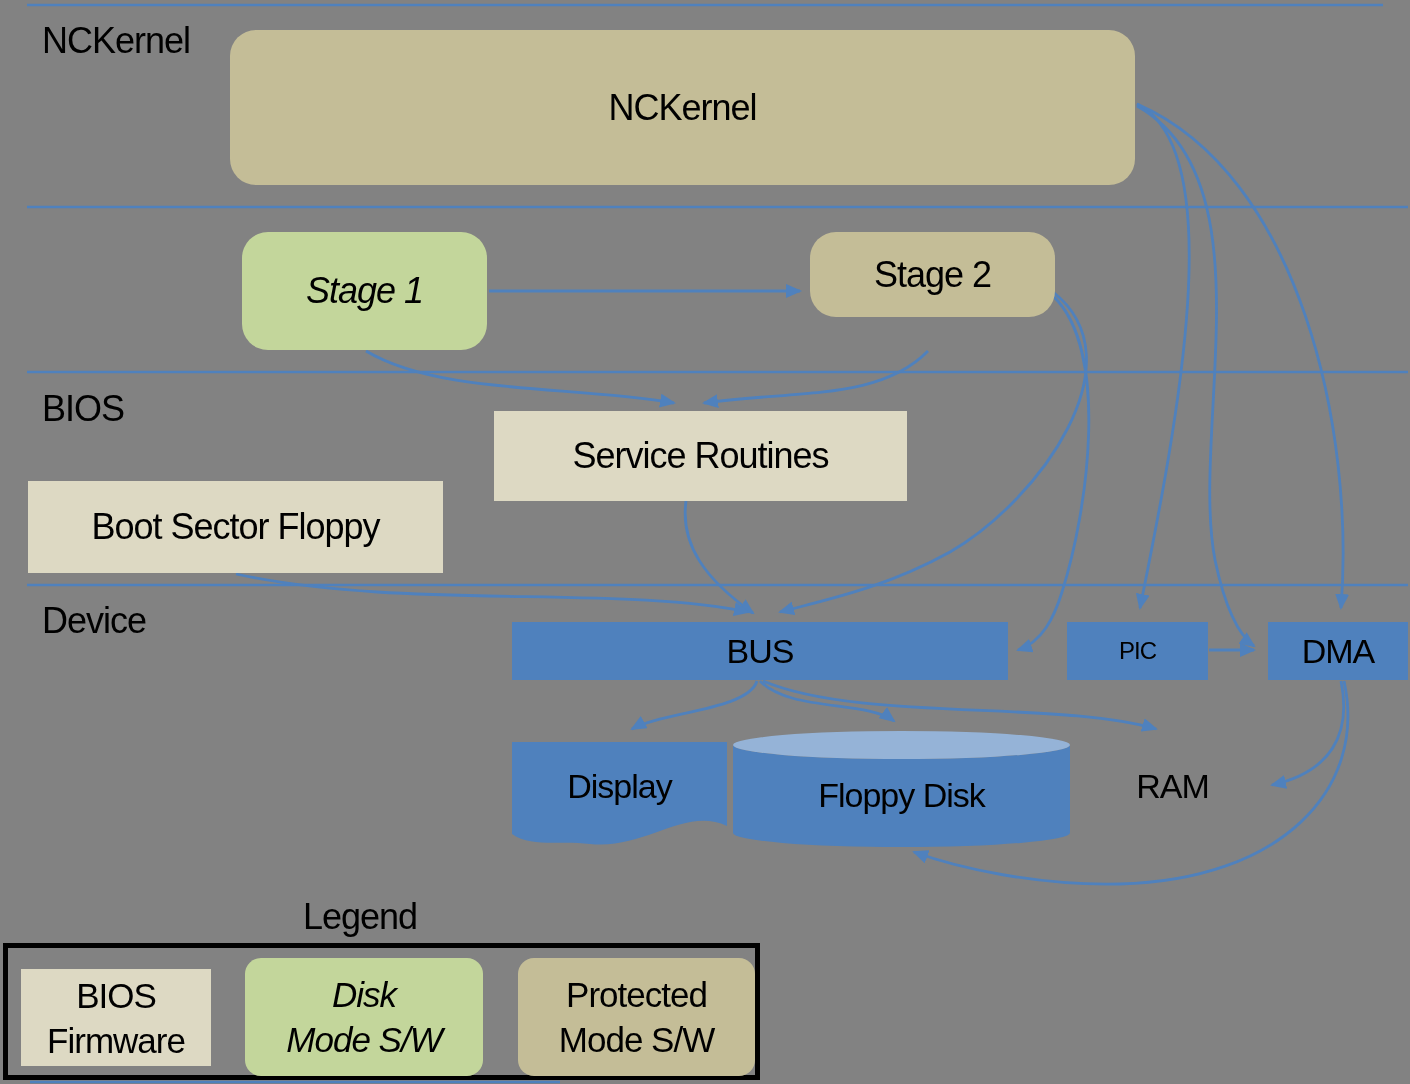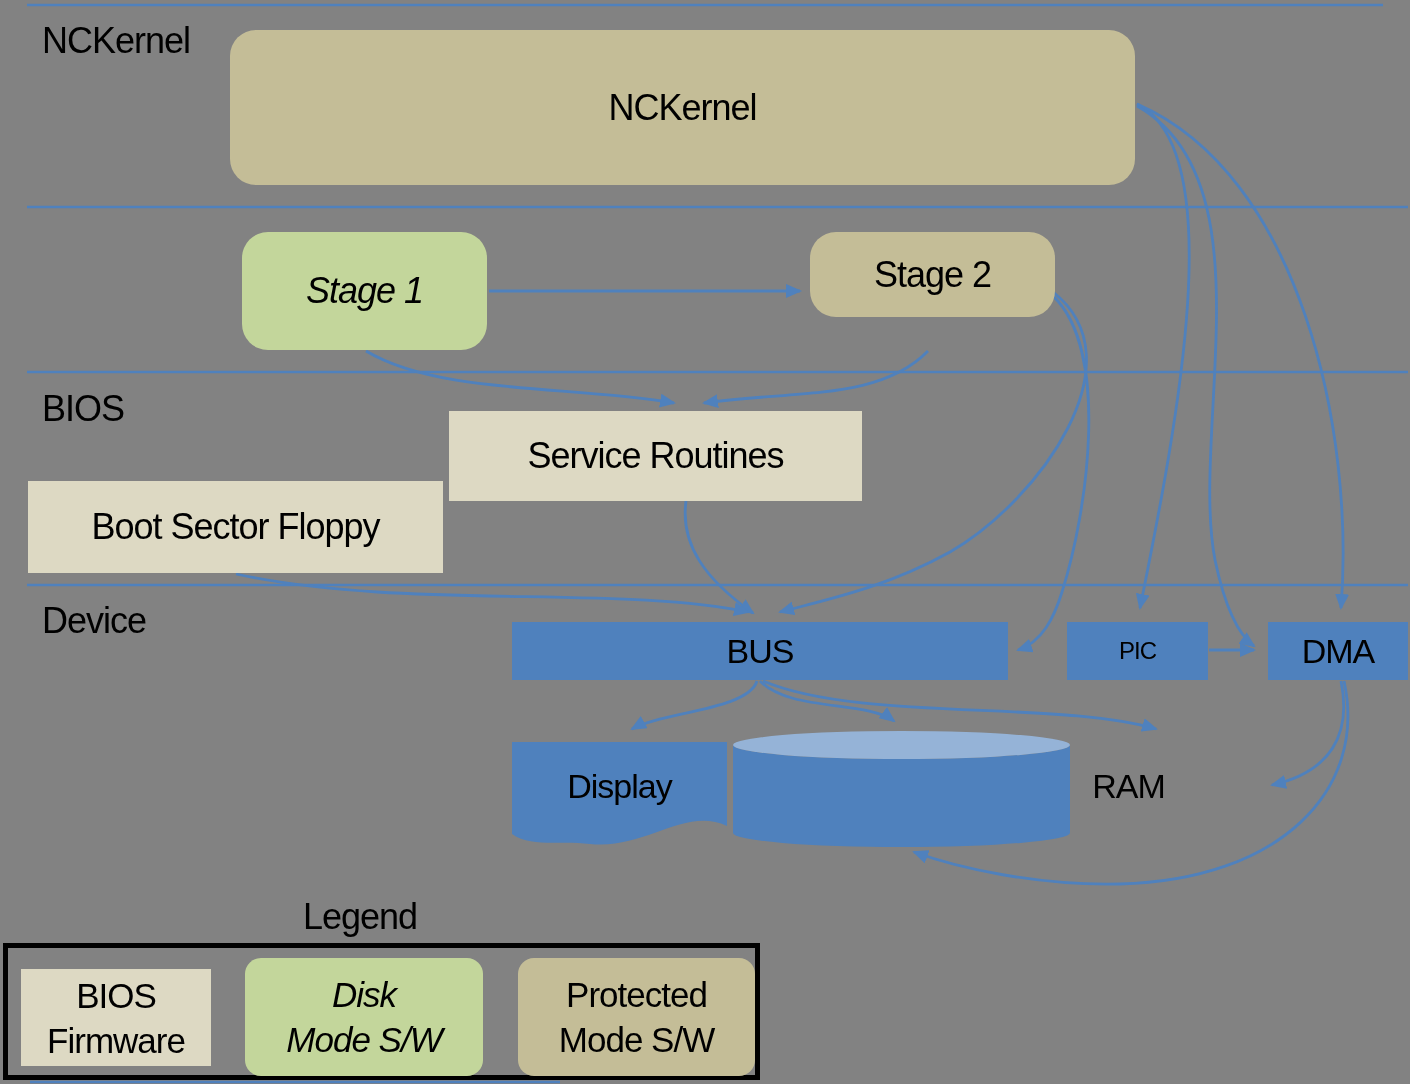--- a/index.html
+++ b/index.html
@@ -20,28 +20,28 @@
   .blue{background:#4F81BD;}
   .round{border-radius:26px;}
   .round-sm{border-radius:16px;}
   .layer-label{
     position:absolute;font-size:36px;letter-spacing:-1px;color:#000;
   }
   
   #nckernel-box{left:230px;top:30px;width:905px;height:155px;}
   #stage1-box{left:242px;top:232px;width:245px;height:118px;}
   #stage2-box{left:810px;top:232px;width:245px;height:85px;}
-  #service-box{left:449px;top:411px;width:413px;height:90px;}
+  #service-box{left:494px;top:411px;width:413px;height:90px;}
   #bootsector-box{left:28px;top:481px;width:415px;height:92px;}
   #bus-box{left:512px;top:622px;width:496px;height:58px;font-size:34px;}
   #pic-box{left:1067px;top:622px;width:141px;height:58px;font-size:24px;}
   #dma-box{left:1268px;top:622px;width:140px;height:58px;font-size:34px;text-align:right;}
   #display-label{left:512px;top:742px;width:215px;height:88px;font-size:34px;}
   #floppy-label{left:733px;top:760px;width:337px;height:70px;font-size:34px;}
-  #ram-label{left:1046px;top:740px;width:165px;height:93px;font-size:34px;}
+  #ram-label{left:1090px;top:740px;width:165px;height:93px;font-size:34px;}
   
   #legend-title{position:absolute;left:180px;top:896px;width:360px;text-align:center;
     font-size:36px;letter-spacing:-1px;}
   #legend-box{
     position:absolute;left:3px;top:943px;width:747px;height:127px;
     border:5px solid #000;background:transparent;
   }
   .legend-item{
     position:absolute;display:flex;flex-direction:column;align-items:center;justify-content:center;
     font-size:35px;letter-spacing:-1px;line-height:45px;text-align:center;
@@ -119,20 +119,21 @@
 
   <div class="node tan round" id="nckernel-box">NCKernel</div>
   <div class="node green round" id="stage1-box">Stage 1</div>
   <div class="node tan round" id="stage2-box">Stage 2</div>
   <div class="node beige" id="service-box">Service Routines</div>
   <div class="node beige" id="bootsector-box">Boot Sector Floppy</div>
   <div class="node blue" id="bus-box">BUS</div>
   <div class="node blue" id="pic-box">PIC</div>
   <div class="node blue" id="dma-box">DMA</div>
   <div class="node" id="display-label">Display</div>
+  <div class="node" id="floppy-label">Floppy Disk</div>
   <div class="node" id="ram-label">RAM</div>
   <div class="node blue" style="left:1090px;top:740px;width:165px;height:93px;z-index:-1;"></div>
 
   <div id="legend-title">Legend</div>
   <div id="legend-box">
     <div class="legend-item beige" id="legend-bios">
       <span>BIOS</span>
       <span>Firmware</span>
     </div>
     <div class="legend-item green round-sm" id="legend-real">

